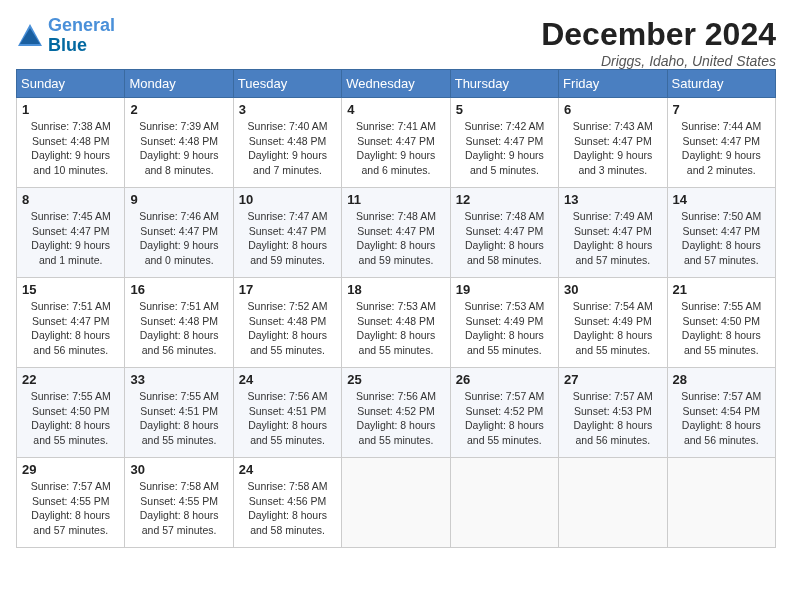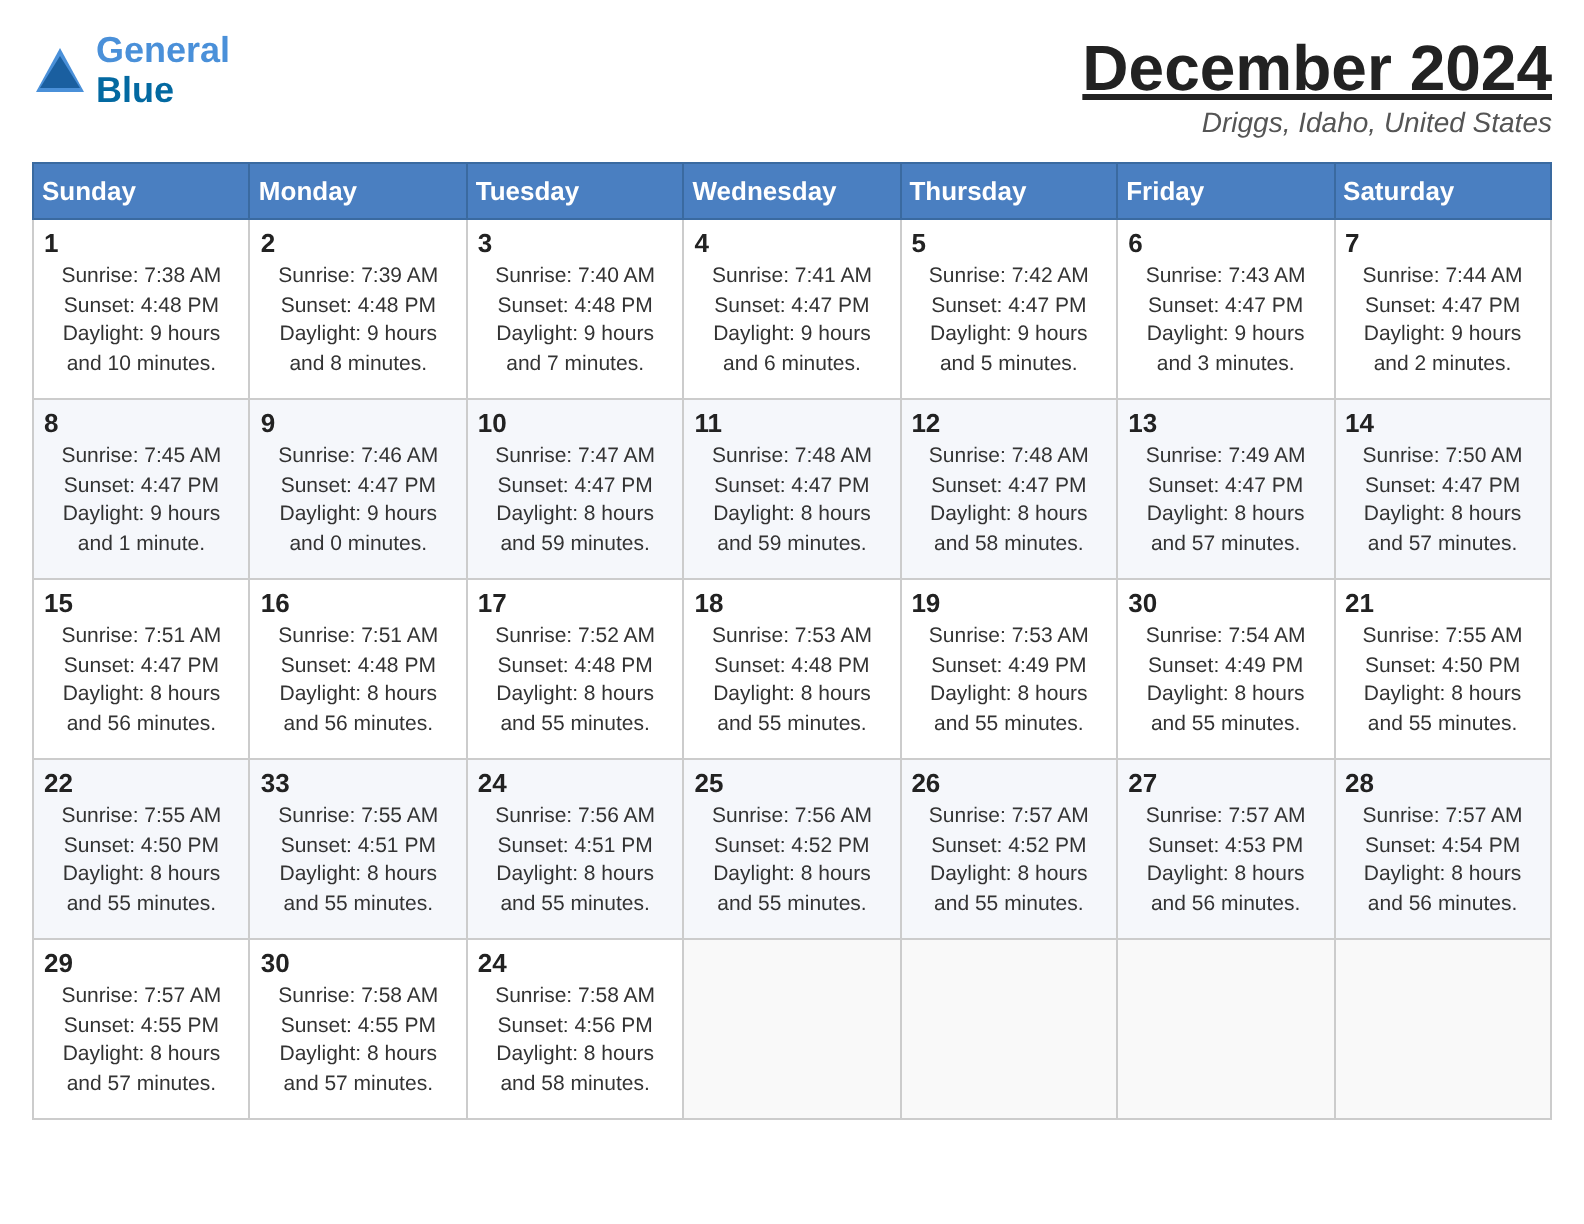--- a/index.html
+++ b/index.html
@@ -7,21 +7,20 @@
       font-family: Arial, sans-serif;
       background: #fff;
       width: 792px;
       min-height: 612px;
       padding: 16px;
     }
     .header {
       display: flex;
       justify-content: space-between;
       align-items: flex-start;
-      margin-bottom: 12px;
     }
     .logo {
       display: flex;
       align-items: center;
       gap: 4px;
     }
     .logo-text {
       font-size: 18px;
       font-weight: bold;
       color: #333;
@@ -30,36 +29,35 @@
     .logo-text span { color: #4a90d9; }
     .logo-icon {
       width: 28px;
       height: 28px;
     }
     .title-block { text-align: right; }
     .month-title {
       font-size: 32px;
       font-weight: bold;
       color: #222;
-      text-decoration: underline;
     }
     .location {
       font-size: 14px;
       color: #555;
       font-style: italic;
     }
     .calendar {
       width: 100%;
       border-collapse: collapse;
       font-size: 11px;
     }
     .calendar th {
       background: #4a7fc1;
       color: #fff;
-      font-weight: bold;
+      font-weight: normal;
       font-size: 13px;
       padding: 6px 4px;
       text-align: left;
       border: 1px solid #3a6aa0;
     }
     .calendar td {
       vertical-align: top;
       padding: 4px 5px;
       border: 1px solid #ccc;
       background: #fff;

